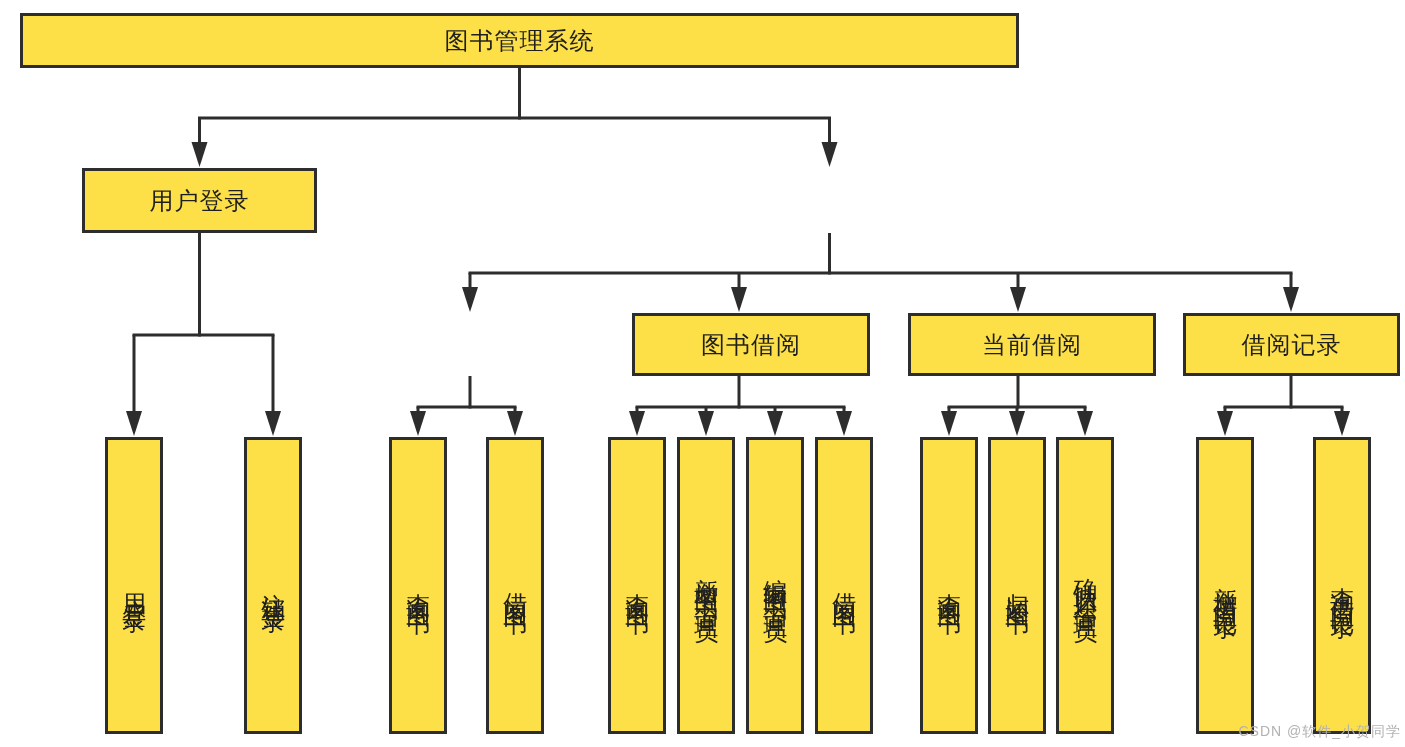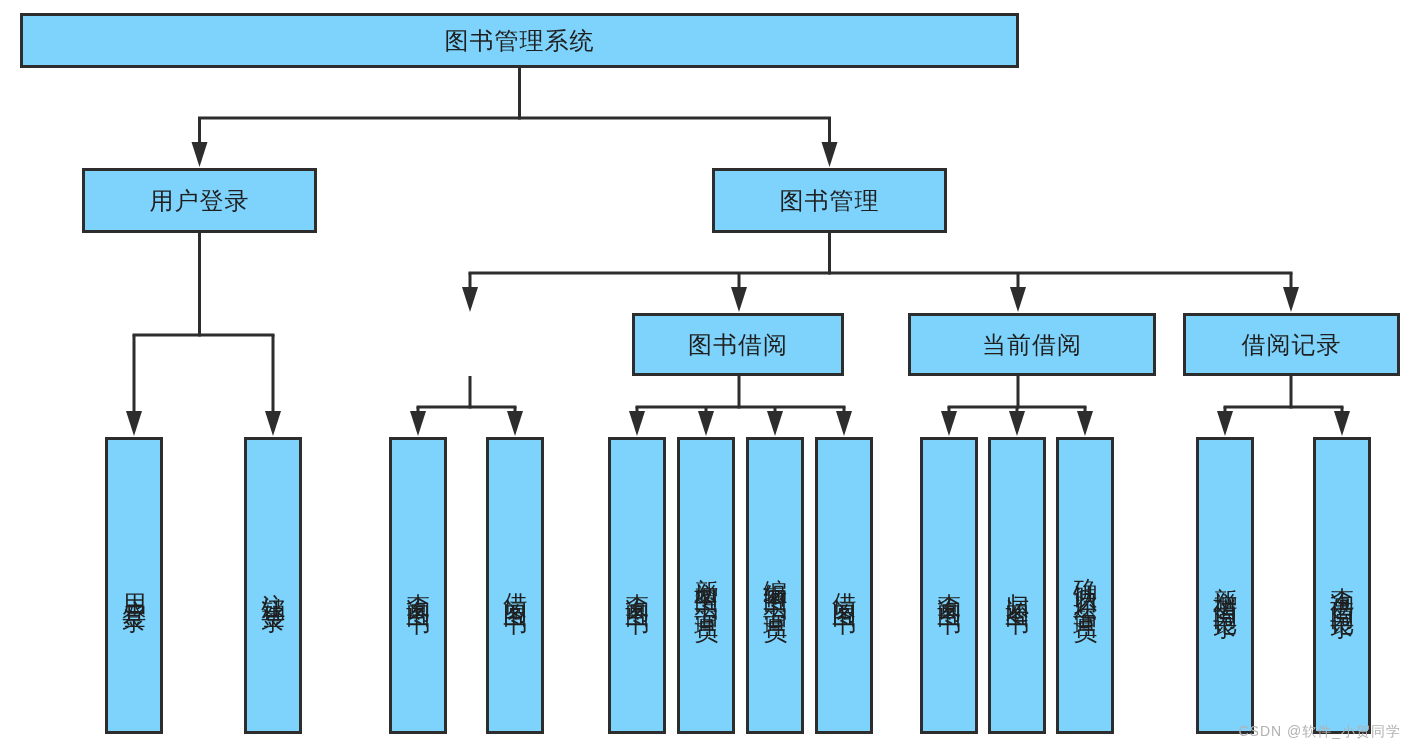--- a/index.html
+++ b/index.html
@@ -3,21 +3,21 @@
 <meta charset="utf-8">
 <style>
   html,body{margin:0;padding:0;background:#ffffff;}
   .stage{
     position:relative;width:1405px;height:747px;background:#ffffff;
     overflow:hidden;font-family:"Liberation Sans","DejaVu Sans",sans-serif;
     color:#1f1f1f;
   }
   .wires{position:absolute;left:0;top:0;pointer-events:none;}
   .box{
-    position:absolute;box-sizing:border-box;background:#7dd3fc;
+    position:absolute;box-sizing:border-box;background:#fde047;
     border:3px solid #2d2d2d;display:flex;align-items:center;justify-content:center;
     font-size:24px;color:#1f1f1f;
   }
   .box.h span{white-space:nowrap;letter-spacing:1px;}
   .box.v{width:58px;top:437px;height:297px;}
   .box.v span{
     writing-mode:vertical-rl;text-orientation:mixed;
     font-size:24px;letter-spacing:6px;line-height:1.1;
   }
   .watermark{
@@ -85,25 +85,22 @@
       <polygon points="1334,411 1350,411 1342,436" fill="#2d2d2d"></polygon>
     </svg>
 
   <div class="box h" style="left:20px;top:13px;width:999px;height:55px">
     <span>图书管理系统</span>
   </div>
 
   <div class="box h" style="left:82px;top:168px;width:235px;height:65px">
     <span>用户登录</span>
   </div>
-  <div class="box h" style="left:712px;top:168px;width:235px;height:65px">
-    <span>图书管理</span>
-  </div>
 
-  <div class="box h" style="left:632px;top:313px;width:212px;height:63px">
+  <div class="box h" style="left:632px;top:313px;width:238px;height:63px">
     <span>图书借阅</span>
   </div>
   <div class="box h" style="left:908px;top:313px;width:248px;height:63px">
     <span>当前借阅</span>
   </div>
   <div class="box h" style="left:1183px;top:313px;width:217px;height:63px">
     <span>借阅记录</span>
   </div>
 
   <div class="box v" style="left:105px">

